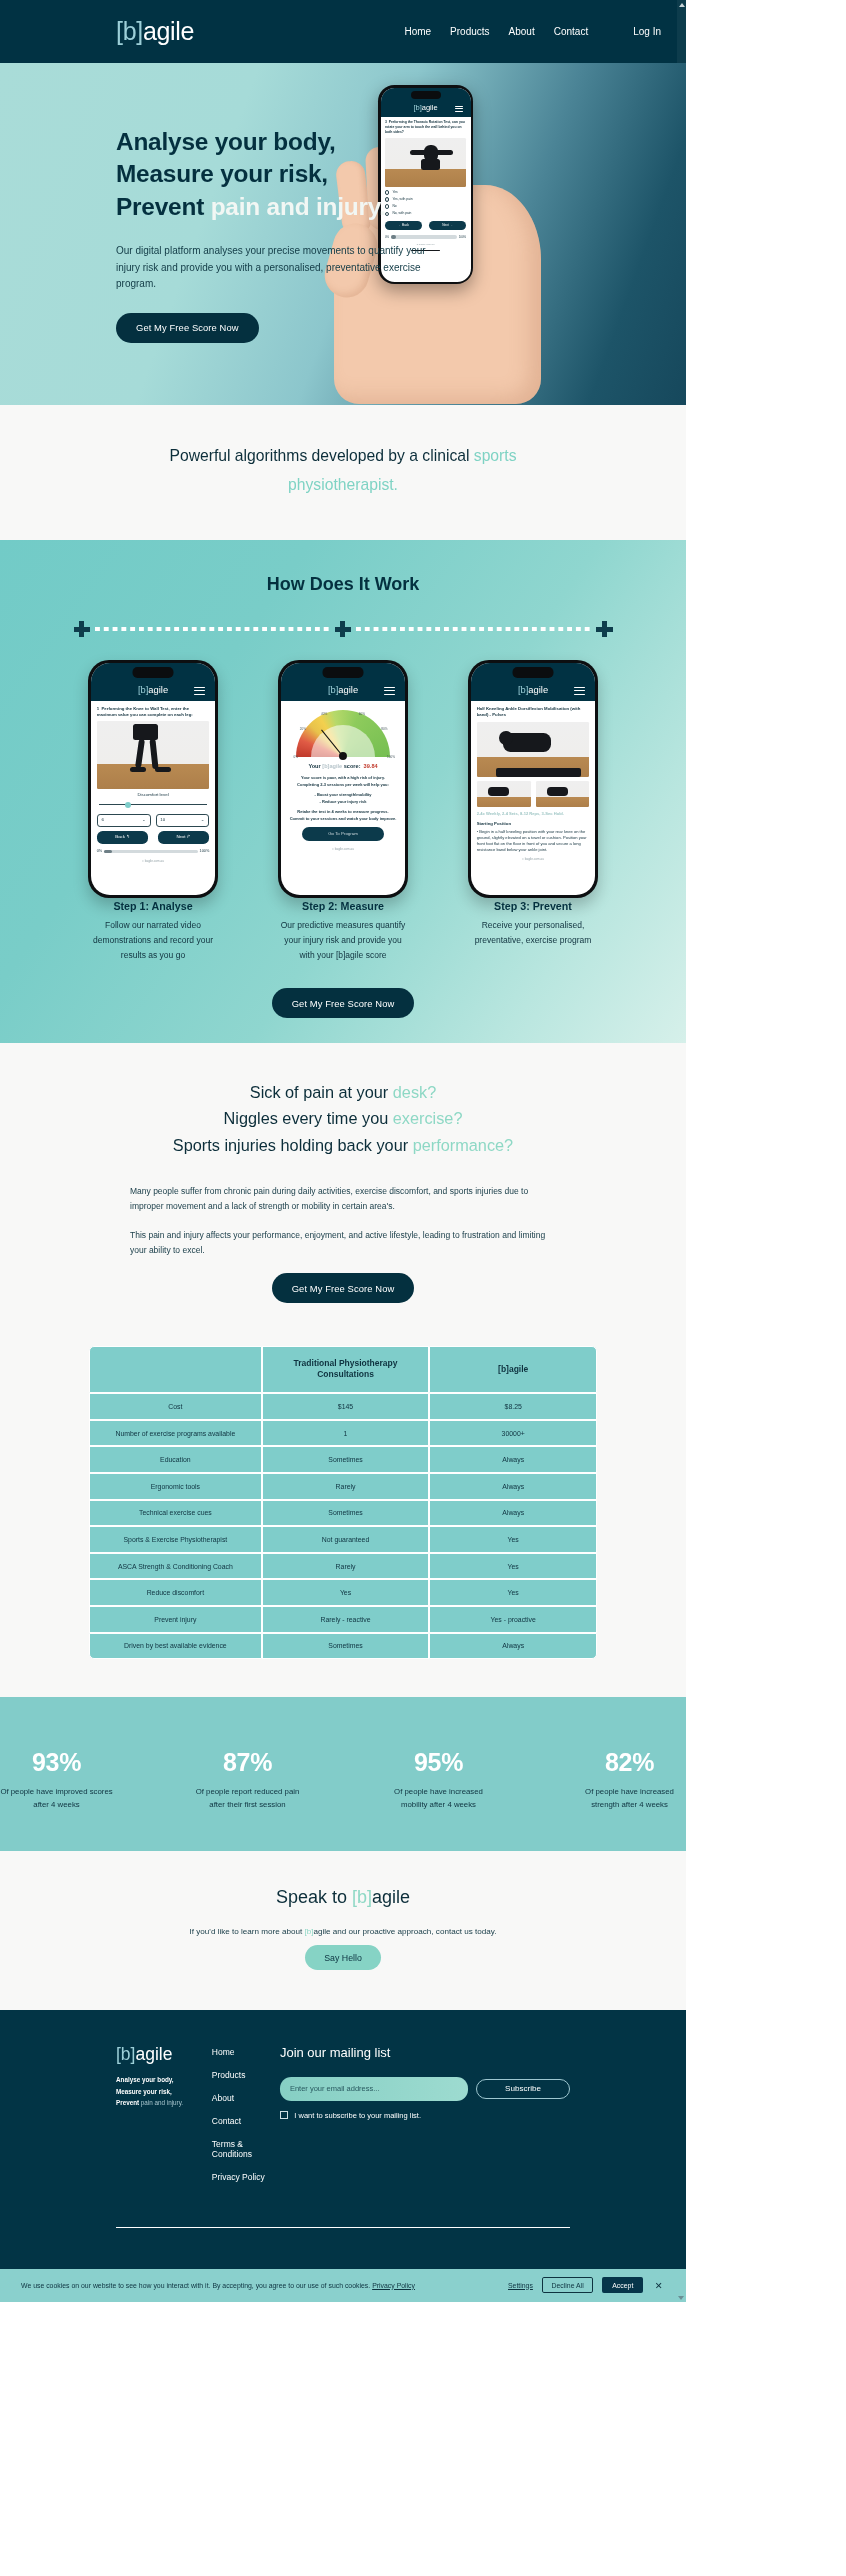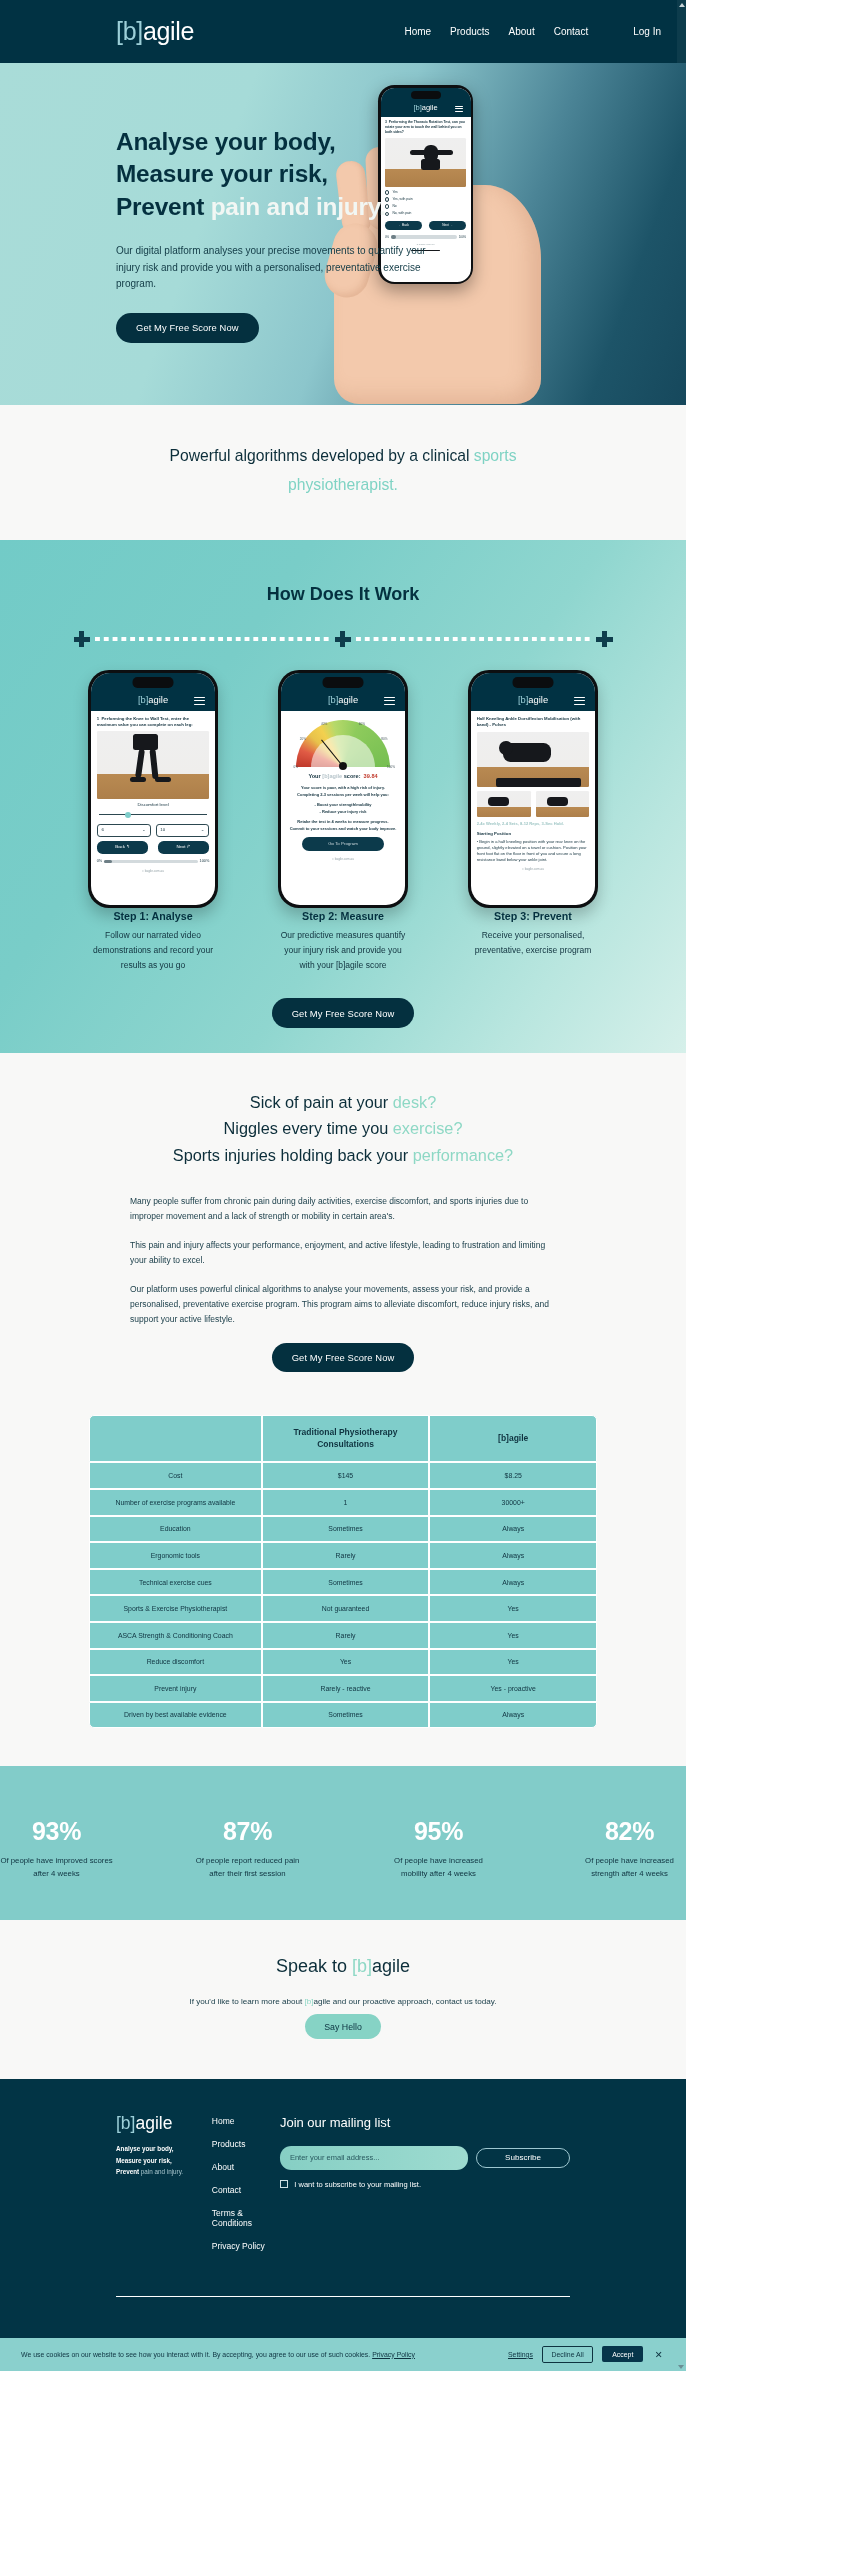--- a/index.html
+++ b/index.html
@@ -193,21 +193,21 @@
   }
   .band-algo h2 {
     font-size: 15.7px; font-weight: 400; color: #0c2e3a;
     line-height: 1.85; width: 439px; margin: 0 auto;
   }
   .band-algo h2 .hl { color: #7fd3c4; }
 
   
   .how {
     background: linear-gradient(125deg, #72cbc7 0%, #79cdc8 30%, #8fd6cf 58%, #b9e6df 82%, #d6f0ea 100%);
-    padding: 44px 0 25px;
+    padding: 34px 0 25px;
   }
   .how h2 { text-align: center; font-size: 18px; font-weight: 700; color: #04303f; }
   .stepline {
     display: flex; align-items: center; justify-content: center;
     margin: 26px auto 0; width: 539px;
   }
   .plus { position: relative; width: 16.3px; height: 16.3px; flex: none; }
   .plus::before, .plus::after { content: ""; position: absolute; background: #0e3d4c; }
   .plus::before { left: 5.6px; top: 0; width: 5px; height: 16.3px; }
   .plus::after { top: 5.6px; left: 0; height: 5px; width: 16.3px; }
@@ -618,21 +618,20 @@
 
   <div class="pain">
     <h2>
       <span>Sick of pain at your </span><span class="hl">desk?</span><br>
       <span>Niggles every time you </span><span class="hl">exercise?</span><br>
       <span>Sports injuries holding back your </span><span class="hl">performance?</span>
     </h2>
     <div class="pain-body">
       <p>Many people suffer from chronic pain during daily activities, exercise discomfort, and sports injuries due to improper movement and a lack of strength or mobility in certain area's.</p>
       <p>This pain and injury affects your performance, enjoyment, and active lifestyle, leading to frustration and limiting your ability to excel.</p>
-      <p>Our platform uses powerful clinical algorithms to analyse your movements, assess your risk, and provide a personalised, preventative exercise program. This program aims to alleviate discomfort, reduce injury risks, and support your active lifestyle.</p>
     </div>
     <button class="btn-dark">Get My Free Score Now</button>
   </div>
 
   <div class="tablewrap">
     <table class="ctable">
       <colgroup>
           <col class="c1">
           <col>
           <col>

